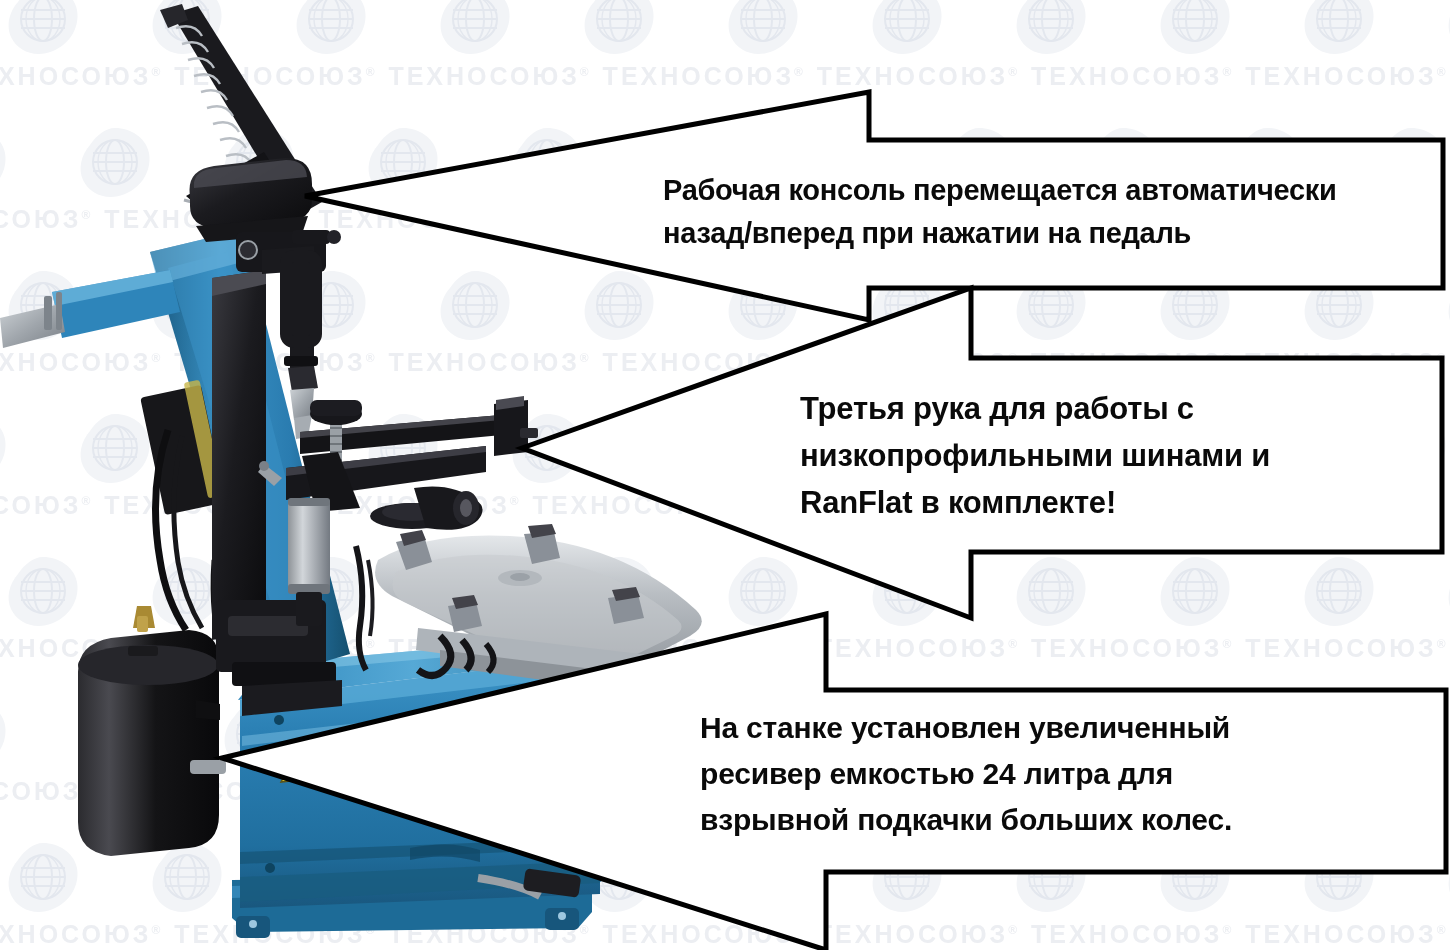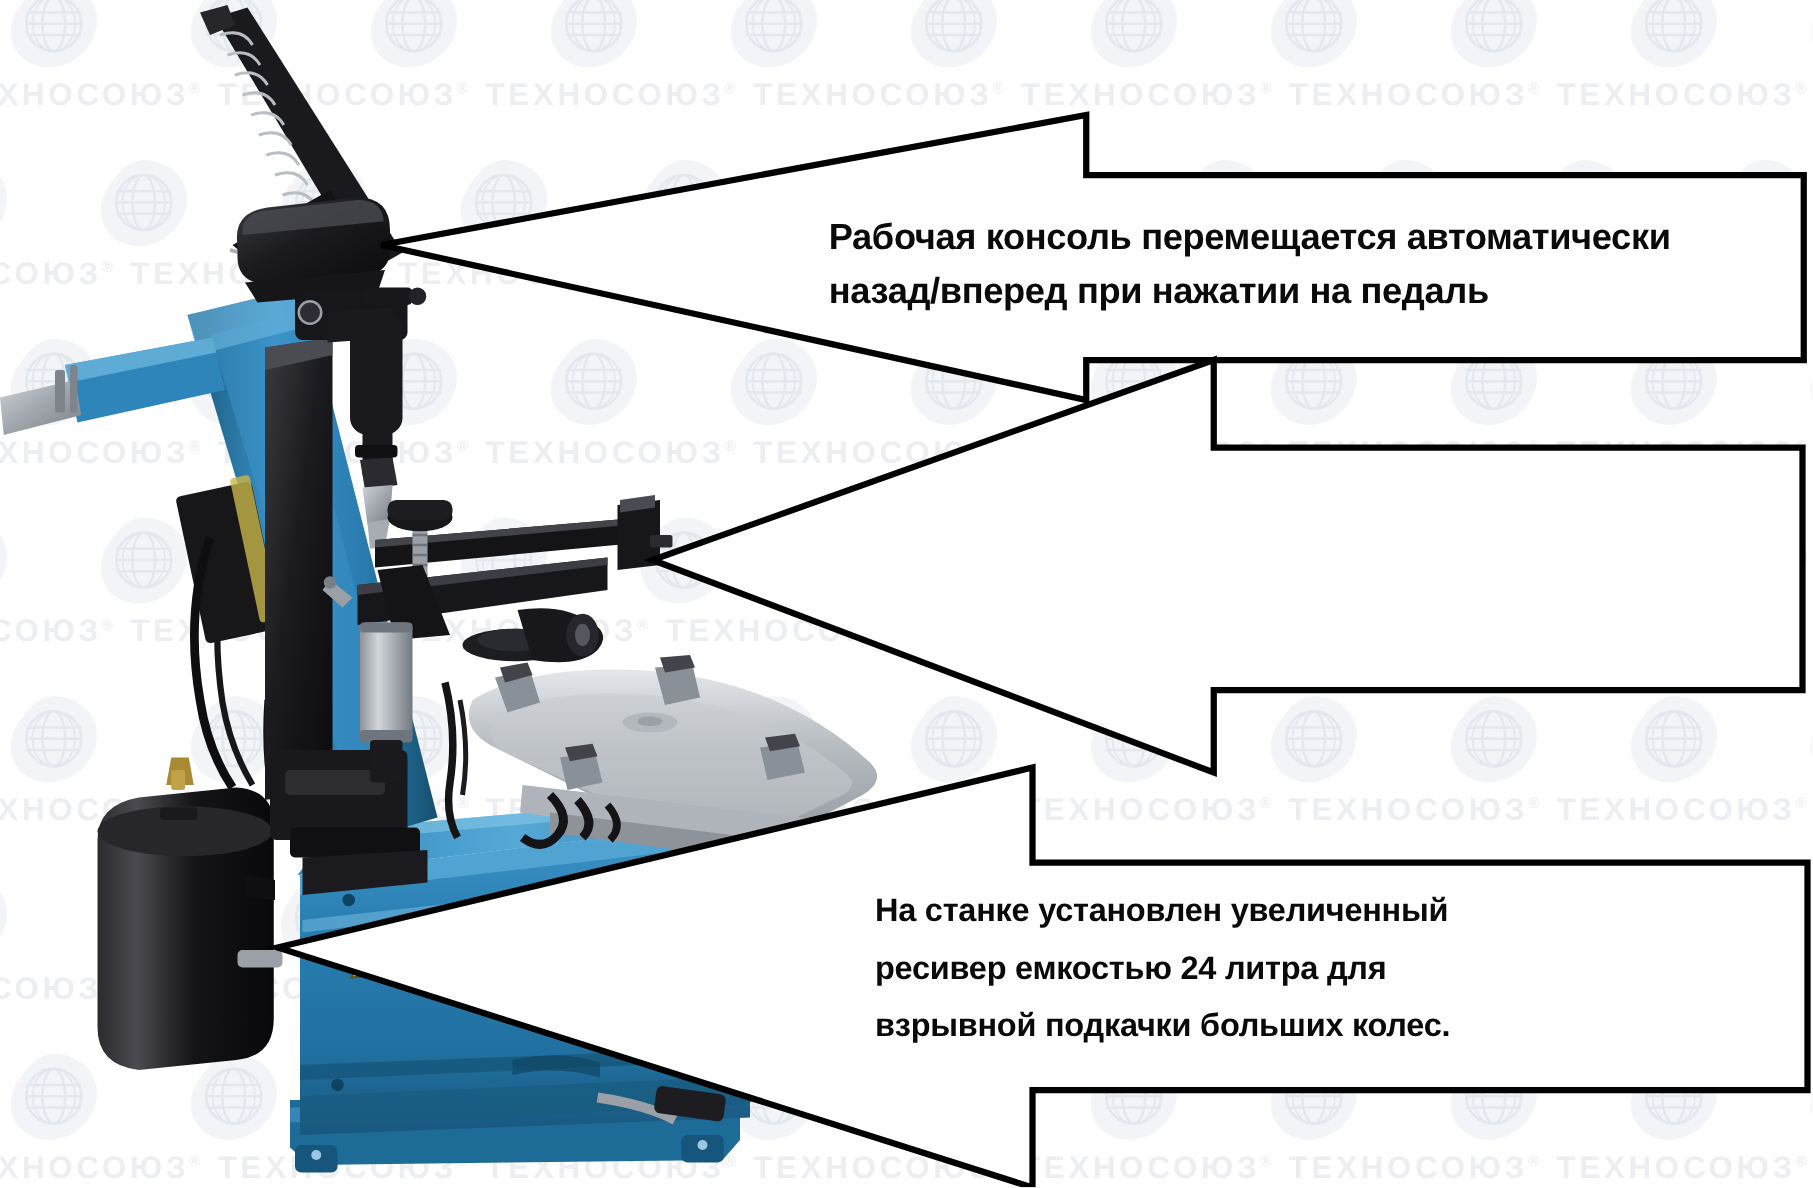--- a/index.html
+++ b/index.html
@@ -85,21 +85,21 @@
     top: 385px;
     width: 640px;
     font-size: 31px;
     line-height: 47px;
     letter-spacing: -0.2px;
   }
   #callout-3-text {
     left: 700px;
     top: 705px;
     width: 660px;
-    font-size: 26px;
+    font-size: 30px;
     line-height: 46px;
     letter-spacing: -0.2px;
   }
 </style>
 </head>
 <body>
 
 <div id="stage">
 
   <div id="watermark">
@@ -493,18 +493,21 @@
     <path d="M305 196 L869 92 L869 140 L1443 140 L1443 288 L869 288 L869 320 Z" fill="#ffffff" stroke="#000000" stroke-width="5" stroke-linejoin="miter"></path>
 
     <path d="M522 448 L971 288 L971 358 L1442 358 L1442 552 L971 552 L971 618 Z" fill="#ffffff" stroke="#000000" stroke-width="5" stroke-linejoin="miter"></path>
 
     <path d="M222 758 L826 614 L826 690 L1446 690 L1446 872 L826 872 L826 950 Z" fill="#ffffff" stroke="#000000" stroke-width="5" stroke-linejoin="miter"></path>
   </svg>
 
   <div id="callout-1-text" class="callout-text">Рабочая консоль перемещается автоматически
 назад/вперед при нажатии на педаль</div>
 
+  <div id="callout-2-text" class="callout-text">Третья рука для работы с
+низкопрофильными шинами и
+RanFlat в комплекте!</div>
 
   <div id="callout-3-text" class="callout-text">На станке установлен увеличенный
 ресивер емкостью 24 литра для
 взрывной подкачки больших колес.</div>
 
 </div>
 
 </body></html>

